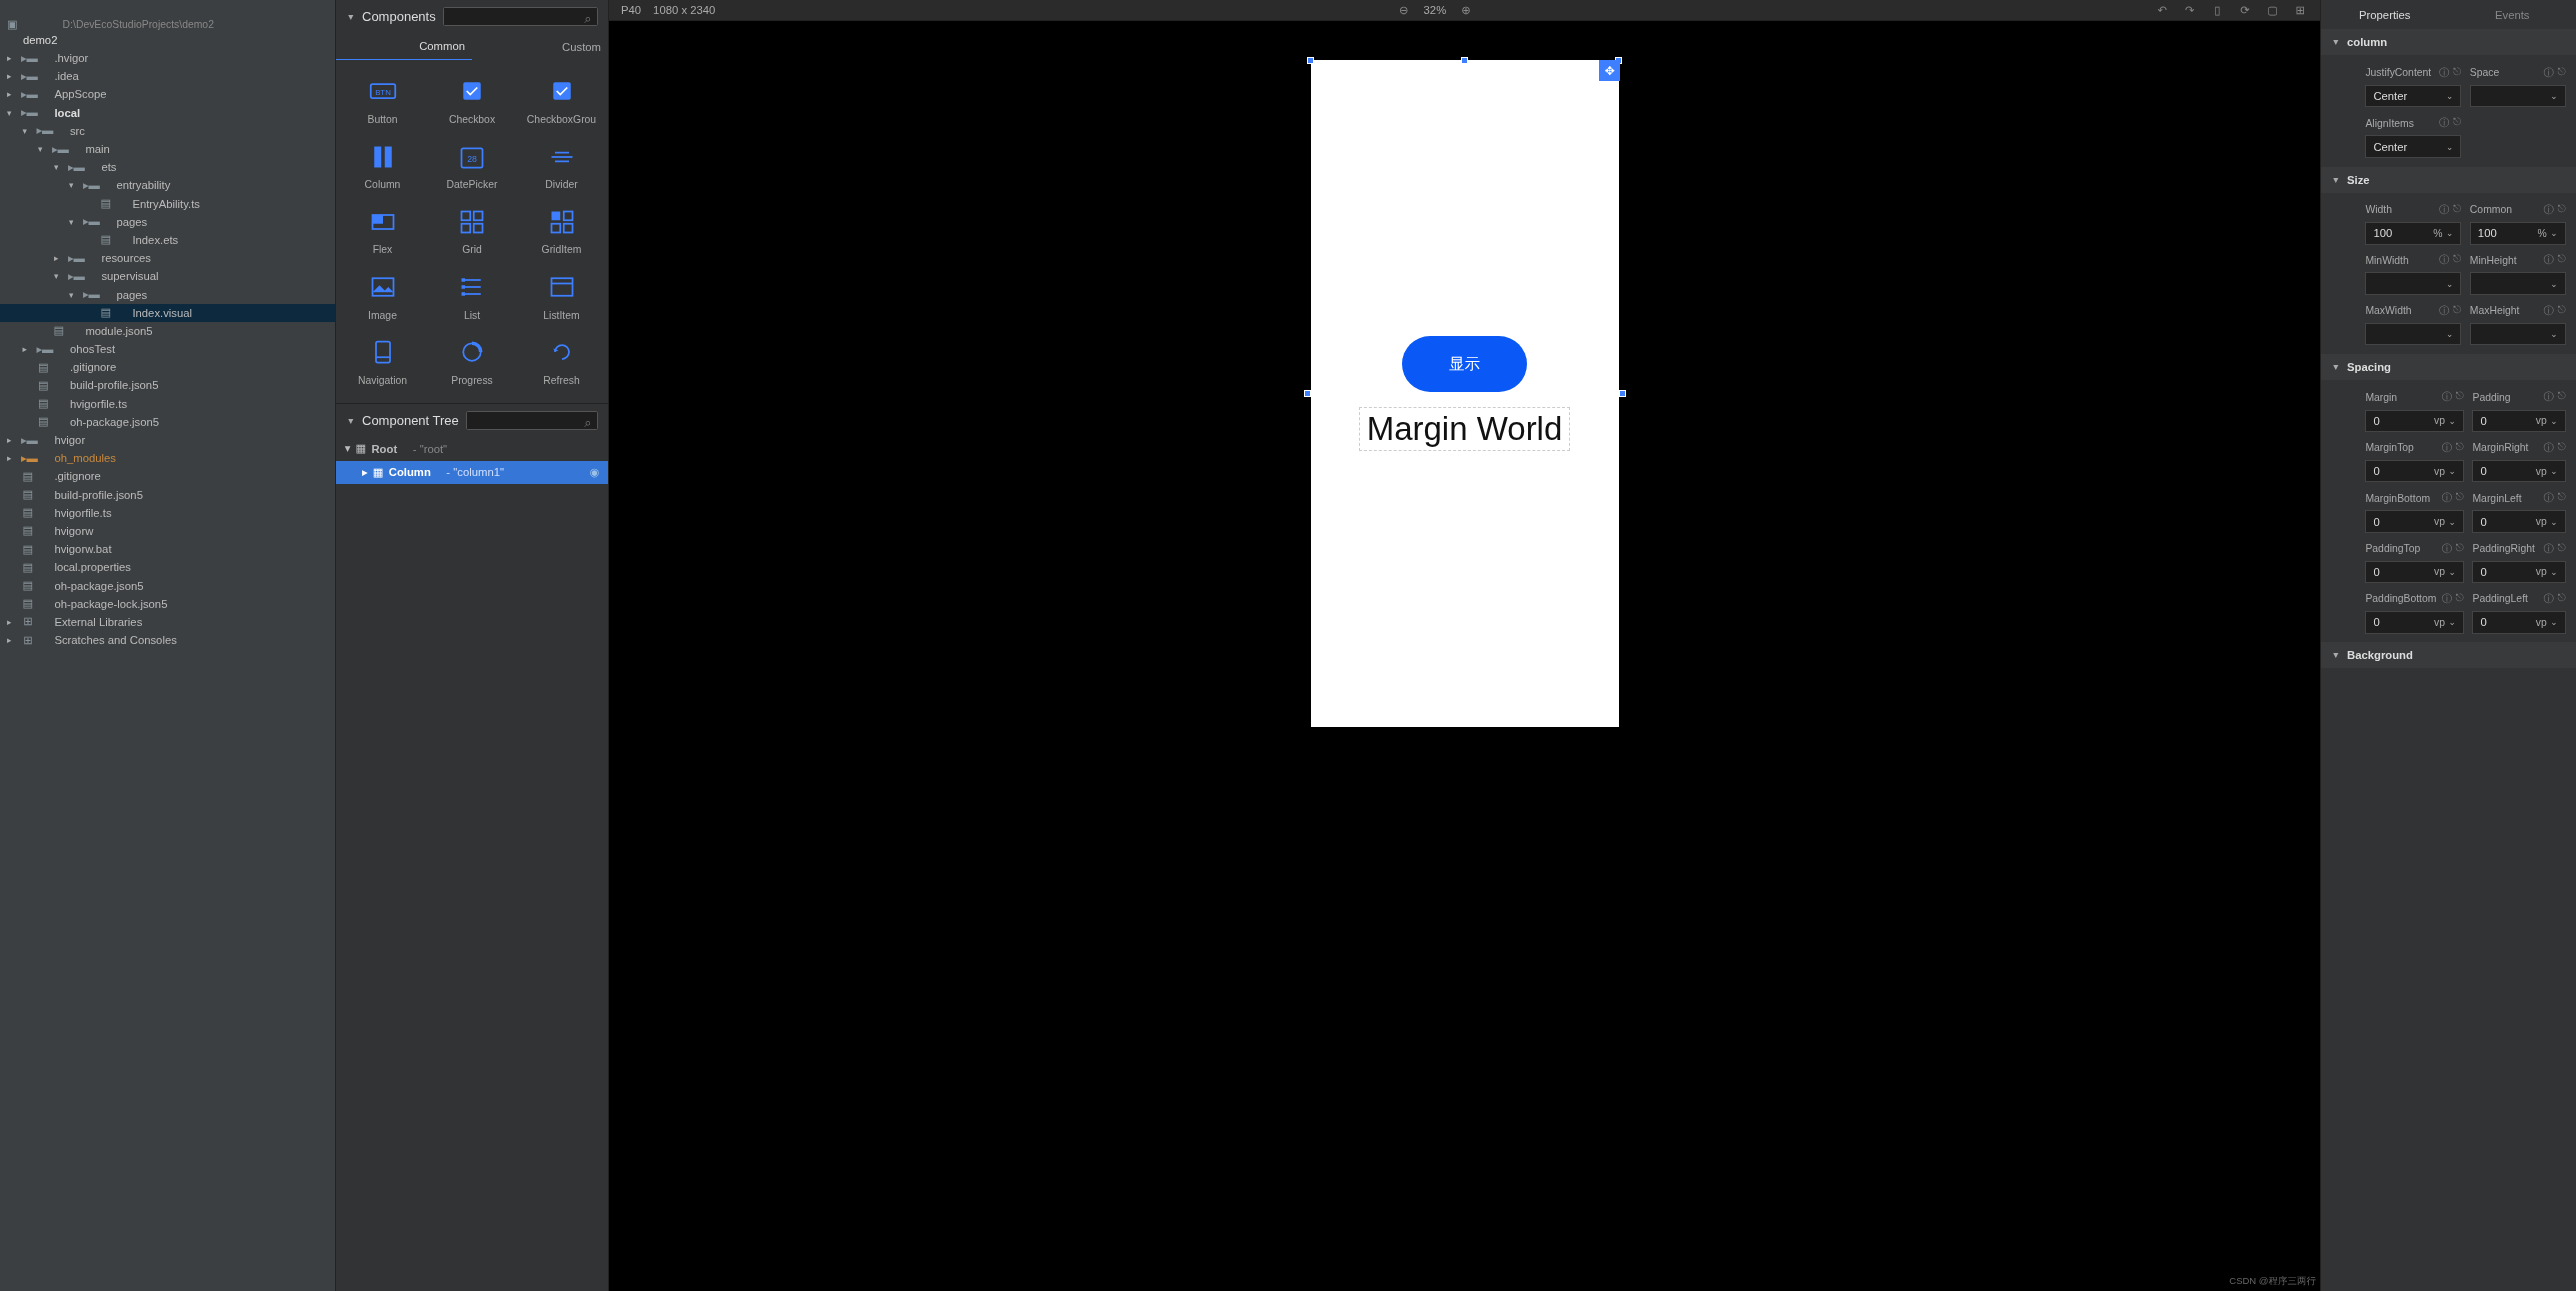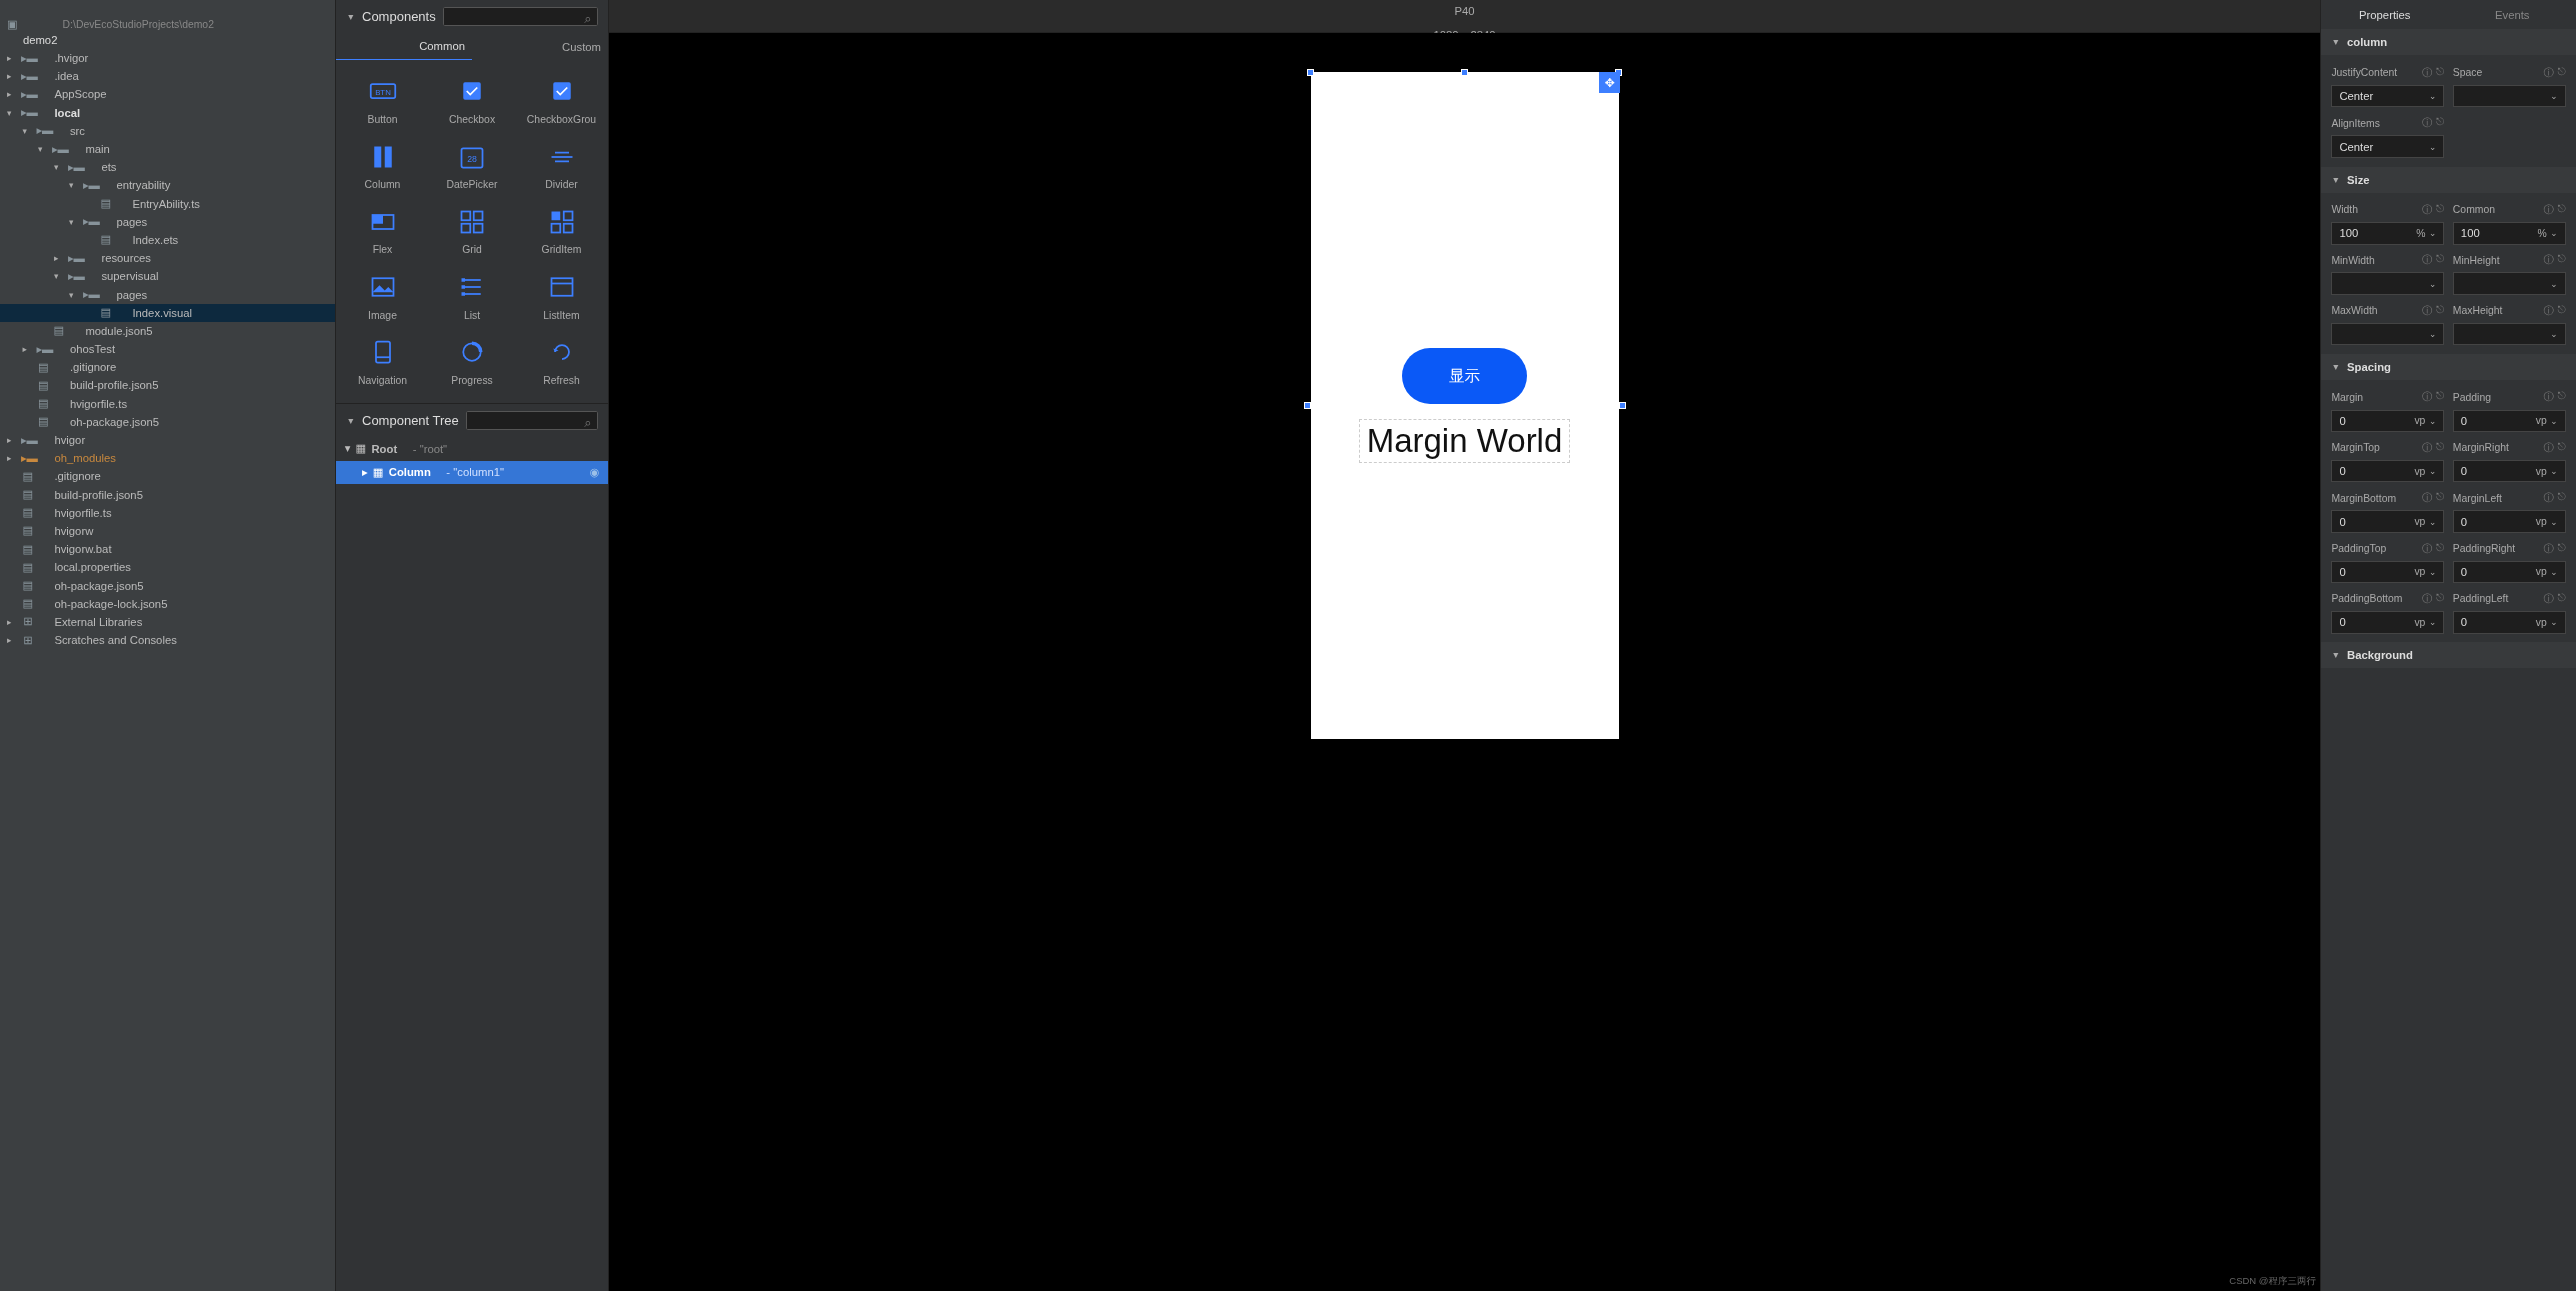--- a/index.html
+++ b/index.html
@@ -39,40 +39,40 @@
 
 .comp-tree-panel { border-top: 0.9px solid #222; }
 .tree-row { padding: 5.2px 8.7px; gap: 5.2px; cursor: pointer; }
 .tree-row.selected { background: #3576d6; color: #fff; }
 .tree-row .desc { color: #888; margin-left: 10.4px; }
 .tree-row.selected .desc { color: #d0e0ff; }
 .eye { margin-left: auto; color: #9bc0e8; }
 
 
 .canvas-panel { flex: 1; background: #2b2b2b; }
-.canvas-toolbar { padding: 5.2px 12px; gap: 12px; border-bottom: 0.9px solid #222; height: 33px; flex-direction: column; }
+.canvas-toolbar { padding: 5.2px 12px; gap: 12px; border-bottom: 0.9px solid #222; height: 21px; }
 .canvas-toolbar .spacer { flex: 1; }
 .tb-text { color: #aaa; font-size: 11.3px; }
 .tb-icon { color: #888; cursor: pointer; width: 15.6px; text-align: center; }
 .canvas-stage { flex: 1; background: #000; display: flex; align-items: flex-start; justify-content: center; padding-top: 39px; position: relative; }
 .device { width: 308px; height: 667px; background: #fff; position: relative; }
 .sel-handle { width: 7px; height: 7px; background: #3d7fff; border: 0.9px solid #fff; position: absolute; }
 .move-handle { width: 21px; height: 21px; background: #3d7fff; position: absolute; top: 0; right: -1.7px; color: #fff; display: flex; align-items: center; justify-content: center; font-size: 12px; }
 .device-content { position: absolute; left: 0; right: 0; top: 0; bottom: 0; display: flex; flex-direction: column; align-items: center; justify-content: center; }
 .btn-show { background: #0a59f7; color: #fff; border-radius: 35px; padding: 17.3px 47px; font-size: 15.6px; margin-bottom: 15.6px; }
 .hello { font-size: 33px; color: #111; font-weight: 500; border: 0.9px dashed #ccc; padding: 1.7px 7px; }
 
 
 .props-panel { width: 256px; background: #313335; border-left: 0.9px solid #222; overflow-y: auto; }
 .props-tabs { }
 .props-tab { flex: 1; text-align: center; padding: 8.7px; color: #888; cursor: pointer; }
 .props-tab.active { color: #ddd; }
 .section-head { padding: 7px 10.4px; gap: 7px; color: #ddd; font-weight: bold; background: #383a3c; }
 .section-head .arrow { font-size: 8.7px; color: #aaa; }
-.prop-grid { display: grid; grid-template-columns: 1fr 1fr; gap: 7px 8.7px; padding: 8.7px 10.4px; }
+.prop-grid { display: grid; grid-template-columns: 1fr 1fr; gap: 7px 8.7px; padding: 8.7px 10.4px; margin-left: 34px; }
 .prop-block { }
 .prop-label { color: #aaa; font-size: 10.4px; padding: 1.7px 0; gap: 5.2px; }
 .prop-label .icons { margin-left: auto; color: #777; display: flex; gap: 3.5px; }
 .prop-input { background: #1e1e1e; border: 0.9px solid #444; height: 22.5px; padding: 0 7px; color: #ddd; margin-top: 3.5px; gap: 3.5px; }
 .prop-input .unit { margin-left: auto; color: #aaa; font-size: 10.4px; }
 .prop-input .chev { color: #aaa; font-size: 8.7px; }
 
 .watermark { position: fixed; bottom: 3.5px; right: 260px; color: #666; font-size: 9.5px; }
 
 svg { width: 100%; height: 100%; }

